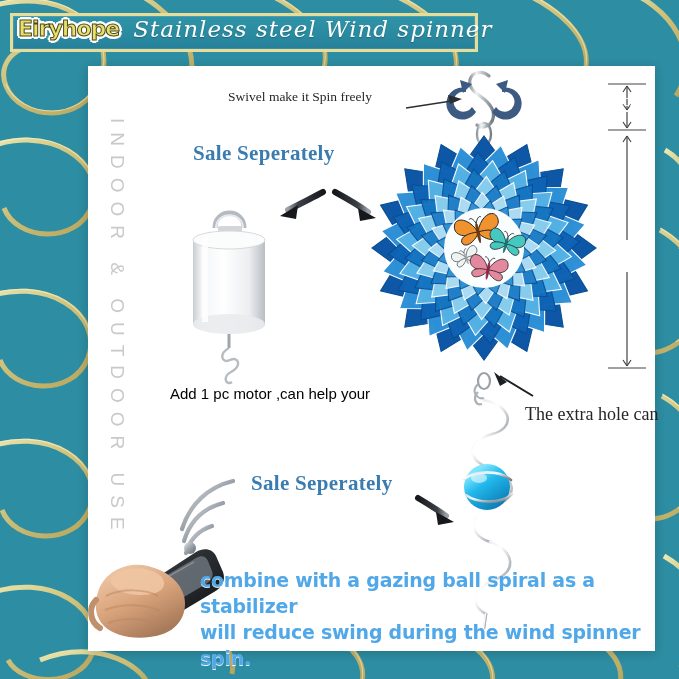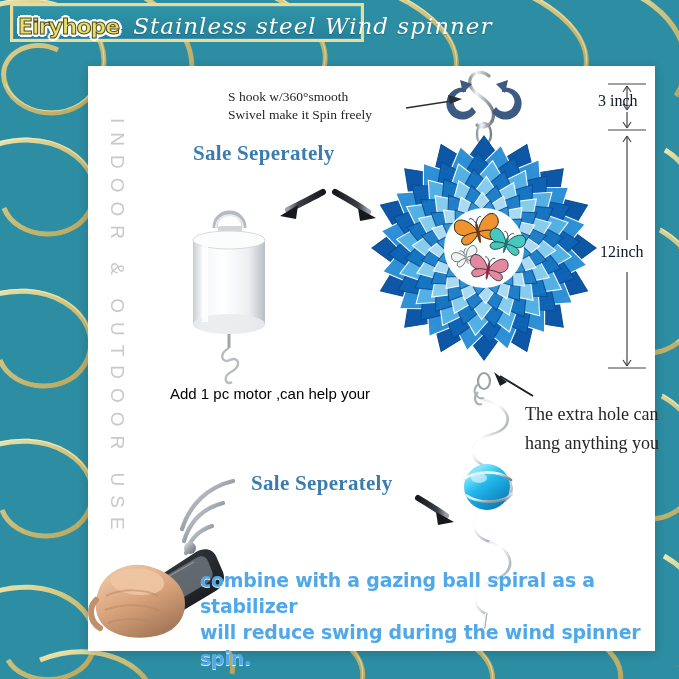--- a/index.html
+++ b/index.html
@@ -9,25 +9,25 @@
     background:#2b8ba0;
   }
   #stage{position:relative;width:679px;height:679px;overflow:hidden;background:#2c8ca1;}
 
   
   .bg-base{position:absolute;inset:0;background:#2d8da2;}
   .bg-svg{position:absolute;inset:0;}
 
   
   .banner{
-    position:absolute;left:10px;top:3px;width:354px;height:39px;
+    position:absolute;left:10px;top:13px;width:468px;height:39px;
     background:linear-gradient(180deg,#2f94a9 0%,#2a8ba0 55%,#25809a 100%);
     border:3px solid #e6dd9a;
     box-sizing:border-box;
-    display:flex;align-items:flex-end;
+    display:flex;align-items:flex-start;
     box-shadow:0 0 0 1px rgba(255,255,255,.12) inset;
   }
   .logo{
     margin-left:5px;
     font-family:"DejaVu Sans",sans-serif;
     font-weight:bold;font-size:22px;letter-spacing:-1px;
     color:#e9e06a;
     -webkit-text-stroke:1px #4a4a20;
     text-shadow:
        0 0 2px #fff,
@@ -103,21 +103,21 @@
     color:#51a8e8;
     letter-spacing:-.2px;
     transform:scaleX(.97);transform-origin:left top;
     text-shadow:0 1px 0 rgba(255,255,255,.9);
   }
 
   
   .dim{
     position:absolute;
     font-family:"Liberation Serif","DejaVu Serif",serif;
-    font-size:16px;color:#0f172a;
+    font-size:16px;color:#ffffff;
   }
   .dim-3{left:598px;top:92px;}
   .dim-12{left:600px;top:243px;}
 
   svg{display:block;overflow:visible;}
   .ovl{position:absolute;left:0;top:0;width:679px;height:679px;pointer-events:none;}
 </style>
 </head>
 <body>
 
@@ -447,34 +447,32 @@
       <line x1="627" y1="136" x2="623" y2="142"></line>
       <line x1="627" y1="136" x2="631" y2="142"></line>
       <line x1="627" y1="272" x2="627" y2="366"></line>
       <line x1="627" y1="366" x2="623" y2="360"></line>
       <line x1="627" y1="366" x2="631" y2="360"></line>
       <line x1="608" y1="368" x2="646" y2="368"></line>
     </g>
   </svg>
 
   <div class="tx-hook serif">
-    <div>S hook w/360°smooth</div>
     <div>Swivel make it Spin freely</div>
   </div>
 
   <div class="tx-sale1 serif">Sale Seperately</div>
   <div class="tx-sale2 serif">Sale Seperately</div>
 
   <div class="tx-motor sans">
     <div>Add 1 pc motor ,can help your</div>
   </div>
 
   <div class="tx-hole serif">
     <div>The extra hole can</div>
-    <div>hang anything you</div>
   </div>
 
   <div class="tx-bottom">
     <div>combine with a gazing ball spiral as a stabilizer</div>
     <div>will reduce swing during the wind spinner spin.</div>
   </div>
 
   <div class="dim dim-3">3 inch</div>
   <div class="dim dim-12">12inch</div>
 

